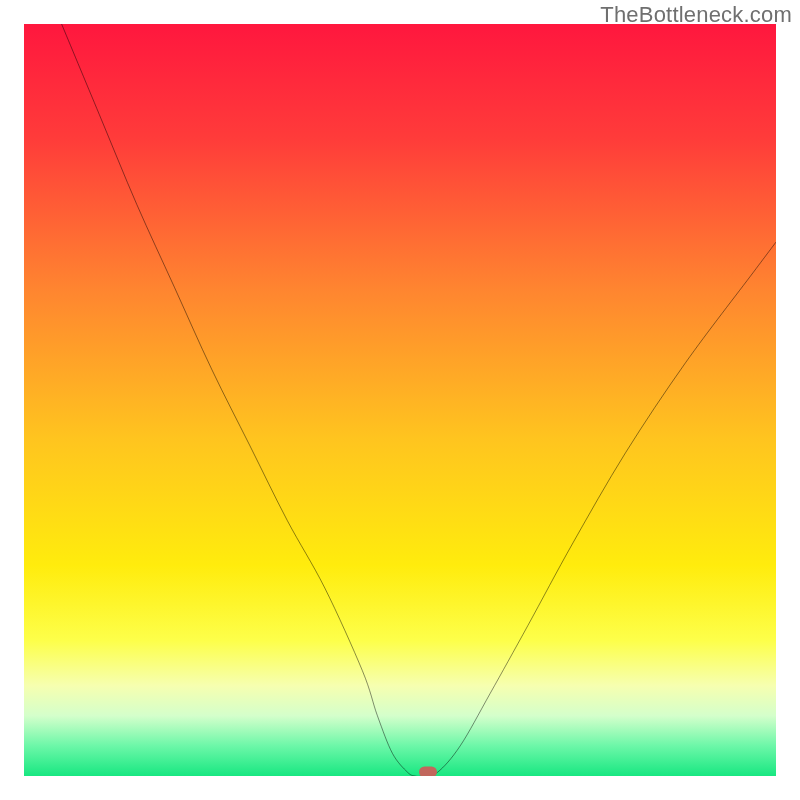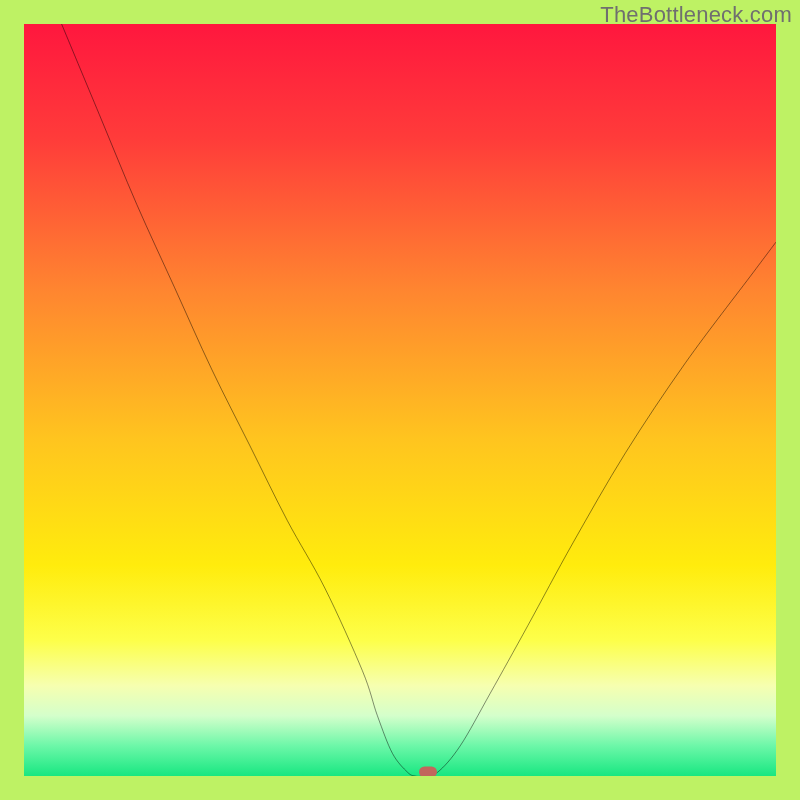--- a/index.html
+++ b/index.html
@@ -10,21 +10,21 @@
     background: #000;
     overflow: hidden;
     font-family: Arial, Helvetica, sans-serif;
   }
   .frame {
     position: absolute;
     left: 0;
     top: 0;
     width: 800px;
     height: 800px;
-    background: #bef264;
+    background: #ffffff;
   }
   .plot-area {
     position: absolute;
     left: 24px;
     top: 24px;
     width: 752px;
     height: 752px;
     overflow: hidden;
   }
   .gradient {

